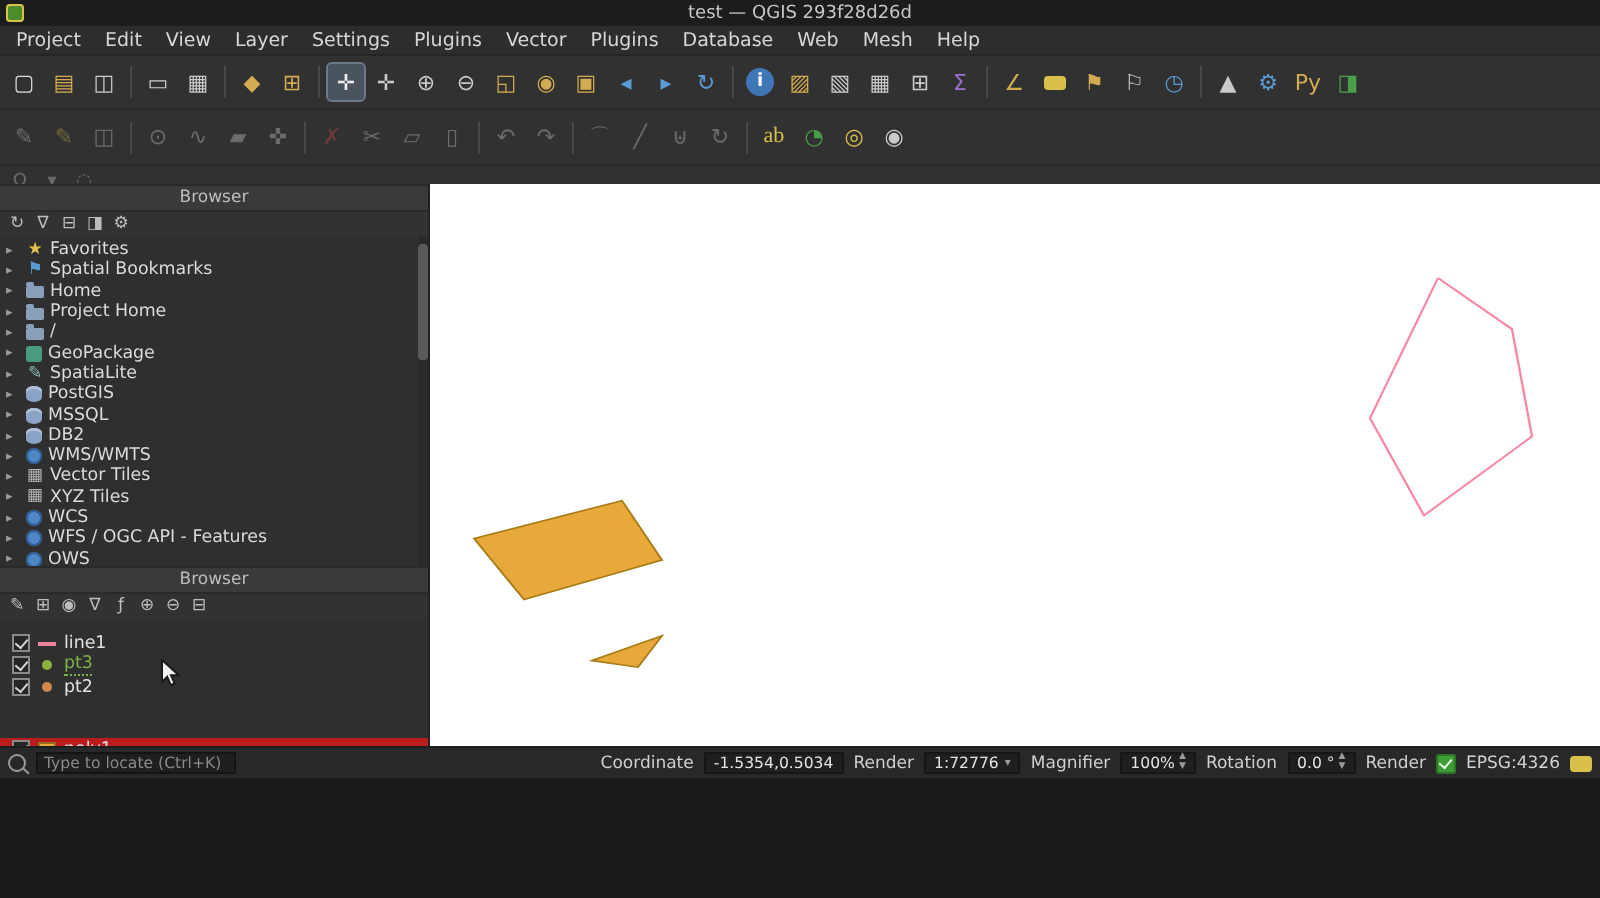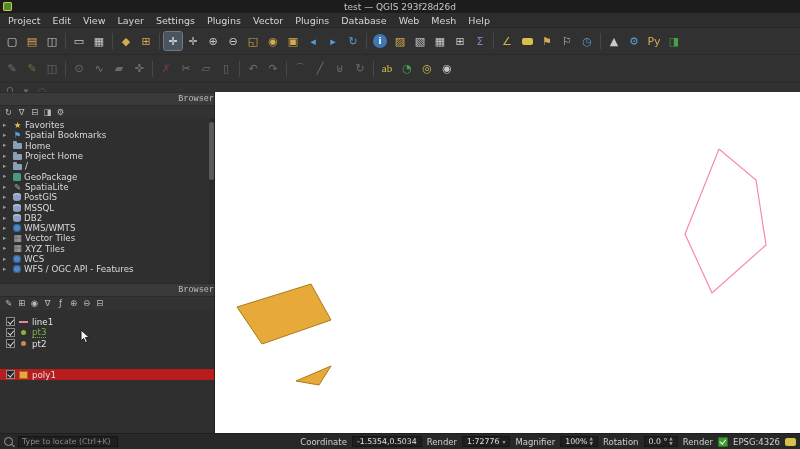--- a/index.html
+++ b/index.html
@@ -1,16 +1,16 @@
 <!DOCTYPE html>
 <html><head>
 <meta charset="utf-8">
 <style>
   html,body{margin:0;padding:0;background:#1a1a1a;}
-  .app{position:relative;width:800px;height:449px;background:#323232;overflow:hidden;
+  .app{position:relative;width:800px;height:389px;background:#323232;overflow:hidden;
        font-family:"DejaVu Sans","Liberation Sans",sans-serif;-webkit-font-smoothing:antialiased;}
 
   
   .titlebar{height:13px;background:#1c1c1c;display:flex;align-items:center;justify-content:center;position:relative;}
   .app-icon{position:absolute;left:3px;top:2px;width:9px;height:9px;border-radius:2px;
             background:#4c8c2a;box-shadow:inset 0 0 0 1px #d8c04a;}
   .title-text{font-size:9px;color:#c6c6c6;}
 
   
   .menubar{height:14px;background:#2d2d2d;display:flex;align-items:center;padding-left:2px;border-bottom:1px solid #262626;}
@@ -30,21 +30,21 @@
   .tbi.sep{width:0;height:16px;margin:0 3px;border-left:1px solid #474747;border-radius:0;}
   .tbi.round{background:#3f76b4;border-radius:50%;width:14px;height:14px;margin:0 3px;}
   .tbi.round .glyph{font-size:9px;font-weight:bold;}
   .tbi.bubble::before{content:"";width:11px;height:7px;background:#d8c04a;border-radius:2px;}
 
   
   .main{position:absolute;top:92px;left:0;right:0;bottom:15px;display:flex;}
   .dock{width:214px;background:#323232;border-right:1px solid #222;display:flex;flex-direction:column;}
 
   .panel-header{height:12px;background:#3a3a3a;border-top:1px solid #2a2a2a;border-bottom:1px solid #2a2a2a;
-                display:flex;align-items:center;justify-content:flex-end;font-size:8.5px;color:#bdbdbd;font-family:Liberation Mono, monospace;}
+                display:flex;align-items:center;justify-content:center;font-size:8.5px;color:#bdbdbd;}
   .panel-toolbar{height:13px;display:flex;align-items:center;padding-left:2px;}
   .pti{width:13px;height:12px;display:flex;align-items:center;justify-content:center;}
   .pti .glyph{font-size:8.5px;line-height:1;}
 
   .panel-browser{height:191px;display:flex;flex-direction:column;position:relative;}
   .panel-layers{flex:1;display:flex;flex-direction:column;position:relative;}
 
   
   .tree{flex:1;overflow:hidden;background:#2f2f2f;padding-top:1px;}
   .tree-item{height:10.3px;display:flex;align-items:center;padding-left:3px;gap:3px;}
@@ -412,20 +412,25 @@
             <div class="tree-item kind-globe">
               <span class="arrow"></span>
               <span class="ticon"></span>
               <span class="tlabel">WCS</span>
             </div>
             <div class="tree-item kind-globe">
               <span class="arrow"></span>
               <span class="ticon"></span>
               <span class="tlabel">WFS / OGC API - Features</span>
             </div>
+            <div class="tree-item kind-globe">
+              <span class="arrow"></span>
+              <span class="ticon"></span>
+              <span class="tlabel">OWS</span>
+            </div>
           </div>
         <div class="vscroll">
             <div class="vthumb"></div>
           </div>
       </div>
 
       <div class="panel-layers">
         <div class="panel-header">
           <span>Browser</span>
         </div>

